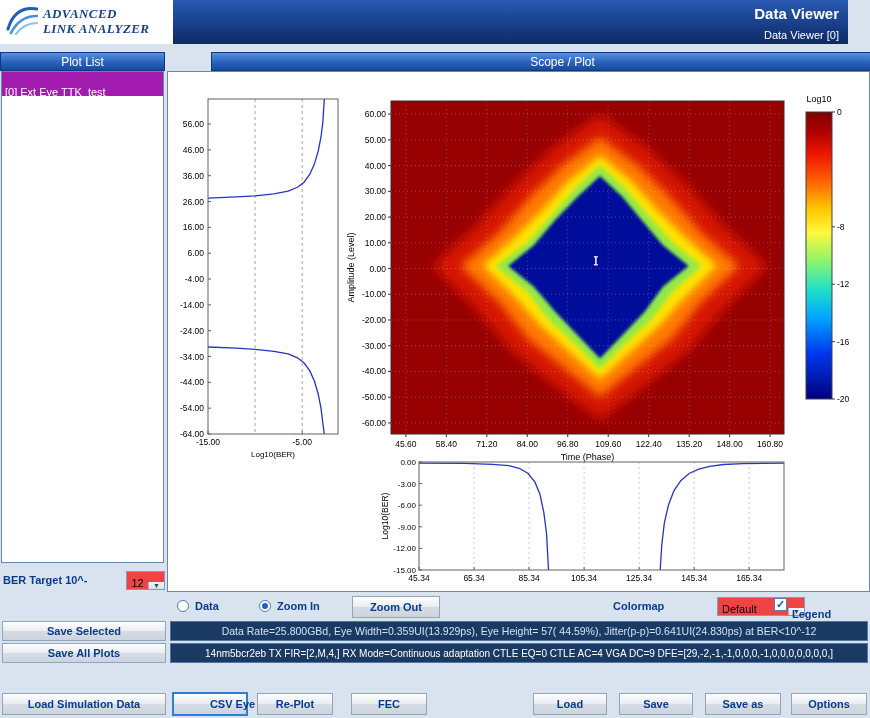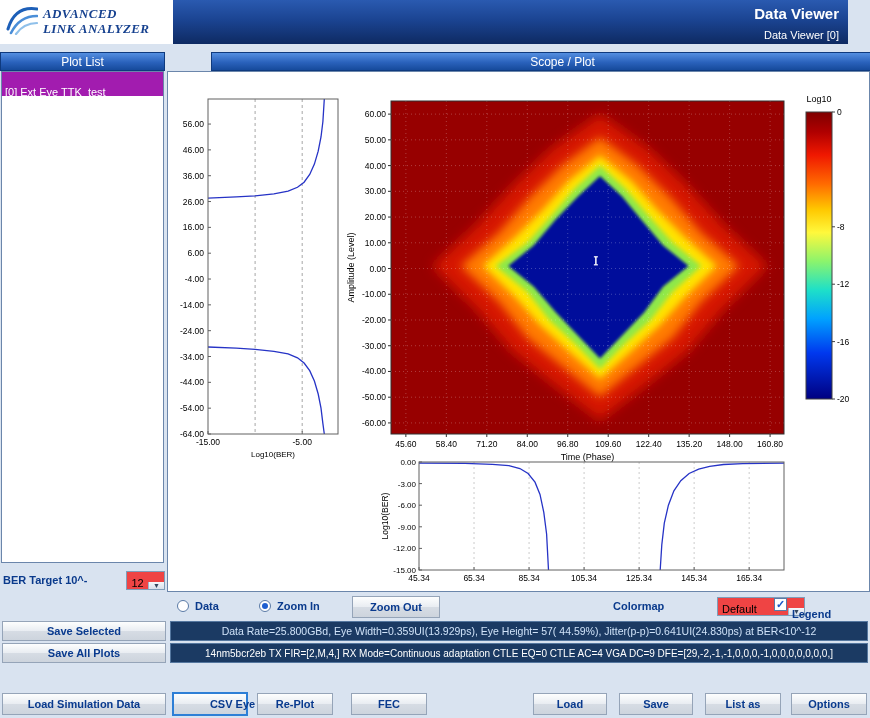--- a/index.html
+++ b/index.html
@@ -371,14 +371,14 @@
 
 <div class="btn small" style="left:2px; top:621px; width:164px;">Save Selected</div>
 <div class="btn small" style="left:2px; top:643px; width:164px;">Save All Plots</div>
 
 <div class="btn" style="left:2px;  top:693px; width:164px;">Load Simulation Data</div>
 <div class="btn focused" style="left:172px; top:692px; width:76px; height:24px;padding-left:45px;">CSV Eye</div>
 <div class="btn" style="left:257px; top:693px; width:76px;">Re-Plot</div>
 <div class="btn" style="left:351px; top:693px; width:76px;">FEC</div>
 <div class="btn" style="left:533px; top:693px; width:74px;">Load</div>
 <div class="btn" style="left:619px; top:693px; width:74px;">Save</div>
-<div class="btn" style="left:705px; top:693px; width:76px;">List as</div>
+<div class="btn" style="left:705px; top:693px; width:76px;">Save as</div>
 <div class="btn" style="left:791px; top:693px; width:76px;">Options</div>
 
 </body></html>

